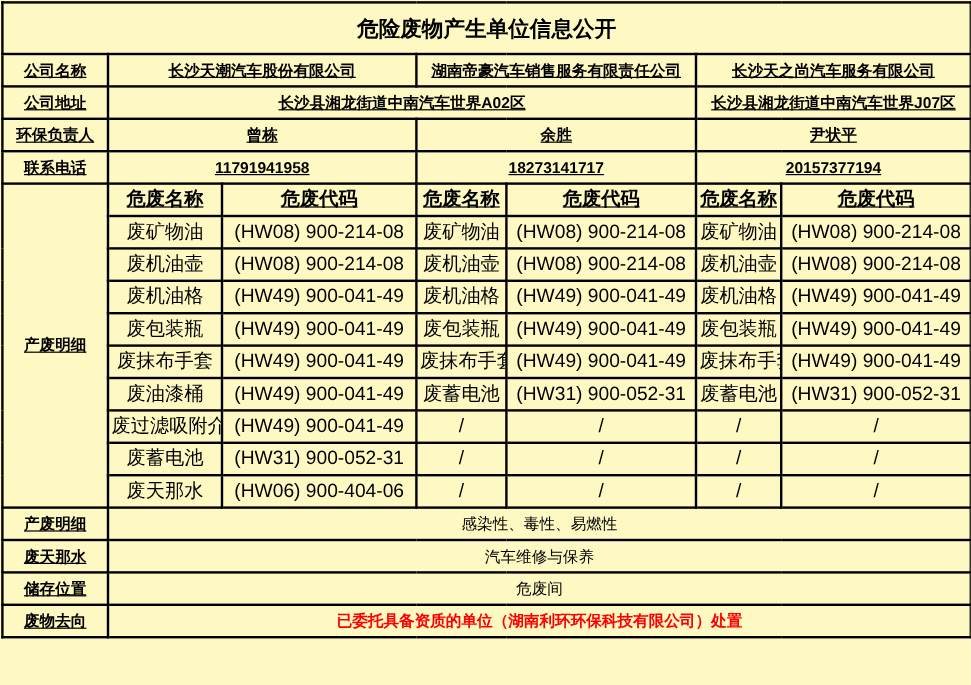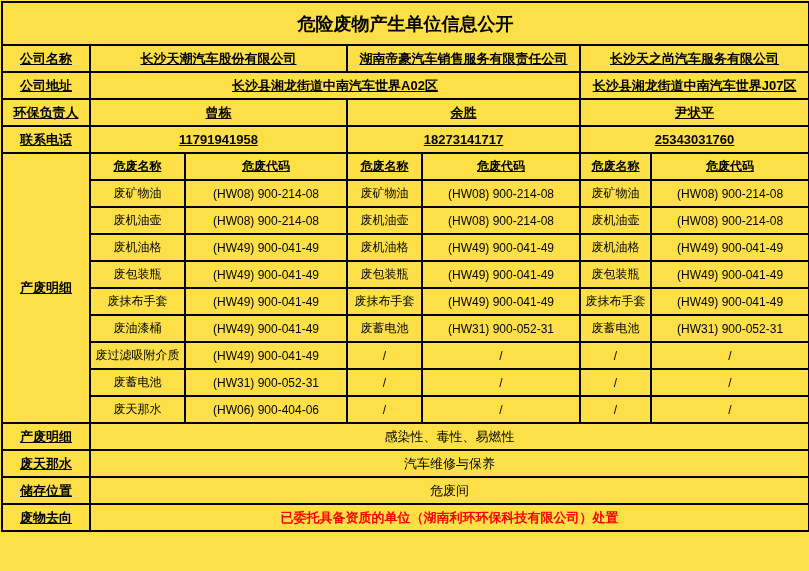--- a/index.html
+++ b/index.html
@@ -7,21 +7,21 @@
     padding: 0;
     background: #ffffff;
     font-family: "Liberation Sans", "DejaVu Sans", sans-serif;
     color: #000000;
   }
   .page {
     width: 809px;
     height: 571px;
     box-sizing: border-box;
     padding: 1px;
-    background: #fde047;
+    background: #fef9c3;
   }
   table.disclosure {
     border-collapse: collapse;
     table-layout: fixed;
     width: 807px;
   }
   td {
     border: 2px solid #000000;
     text-align: center;
     vertical-align: middle;
@@ -32,21 +32,21 @@
     overflow: hidden;
     white-space: nowrap;
     box-sizing: border-box;
   }
   td.title-cell {
     height: 43px;
     font-size: 18px;
     font-weight: bold;
   }
   td.b { font-weight: bold; text-decoration: underline; }
-  td.small { font-size: 12px; }
+  td.small { font-size: 16px; }
   td.red-cell { color: #ff0000; font-weight: bold; }
 </style>
 </head>
 <body>
 
 <div class="page">
   <table class="disclosure">
     <colgroup>
       <col style="width:88px">
       <col style="width:95px">
@@ -79,21 +79,21 @@
       <td class="b">环保负责人</td>
       <td colspan="2" class="b">曾栋</td>
       <td colspan="2" class="b">余胜</td>
       <td colspan="2" class="b">尹状平</td>
     </tr>
 
     <tr>
       <td class="b">联系电话</td>
       <td colspan="2" class="b">11791941958</td>
       <td colspan="2" class="b">18273141717</td>
-      <td colspan="2" class="b">25343031760</td>
+      <td colspan="2" class="b">20157377194</td>
     </tr>
 
     <tr>
       <td rowspan="10" class="b">产废明细</td>
       <td class="b small">危废名称</td>
       <td class="b small">危废代码</td>
       <td class="b small">危废名称</td>
       <td class="b small">危废代码</td>
       <td class="b small">危废名称</td>
       <td class="b small">危废代码</td>

